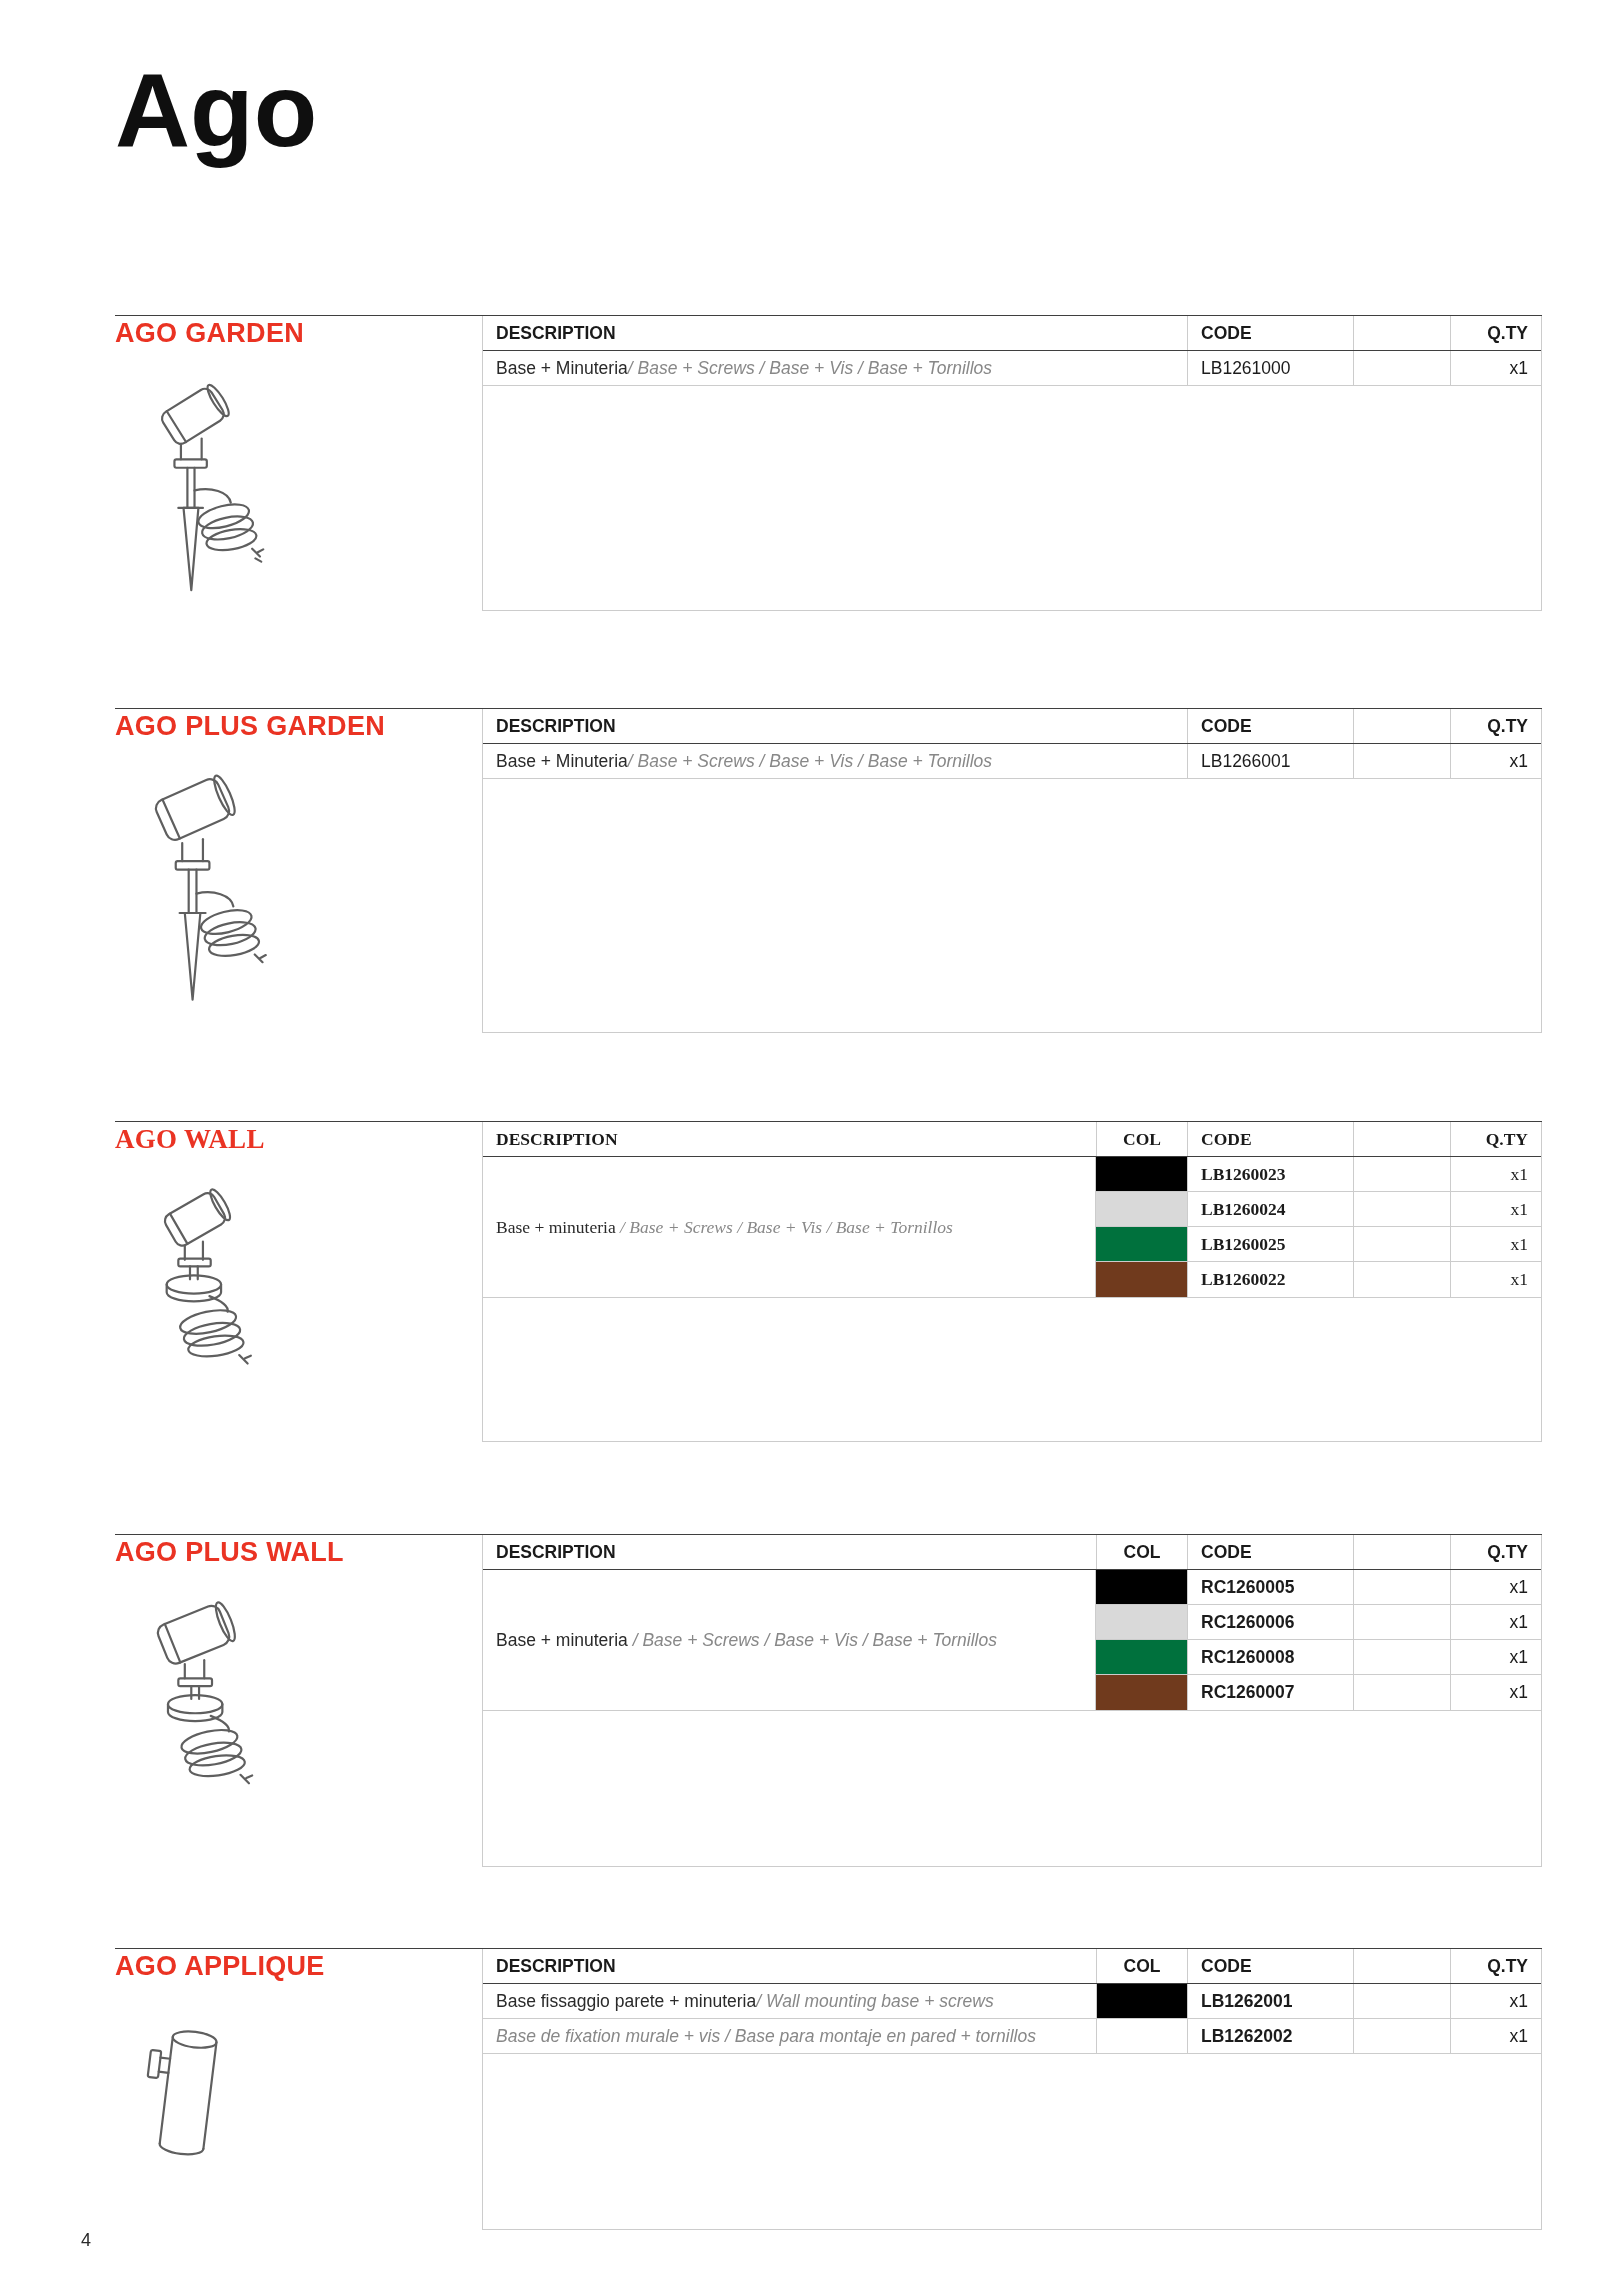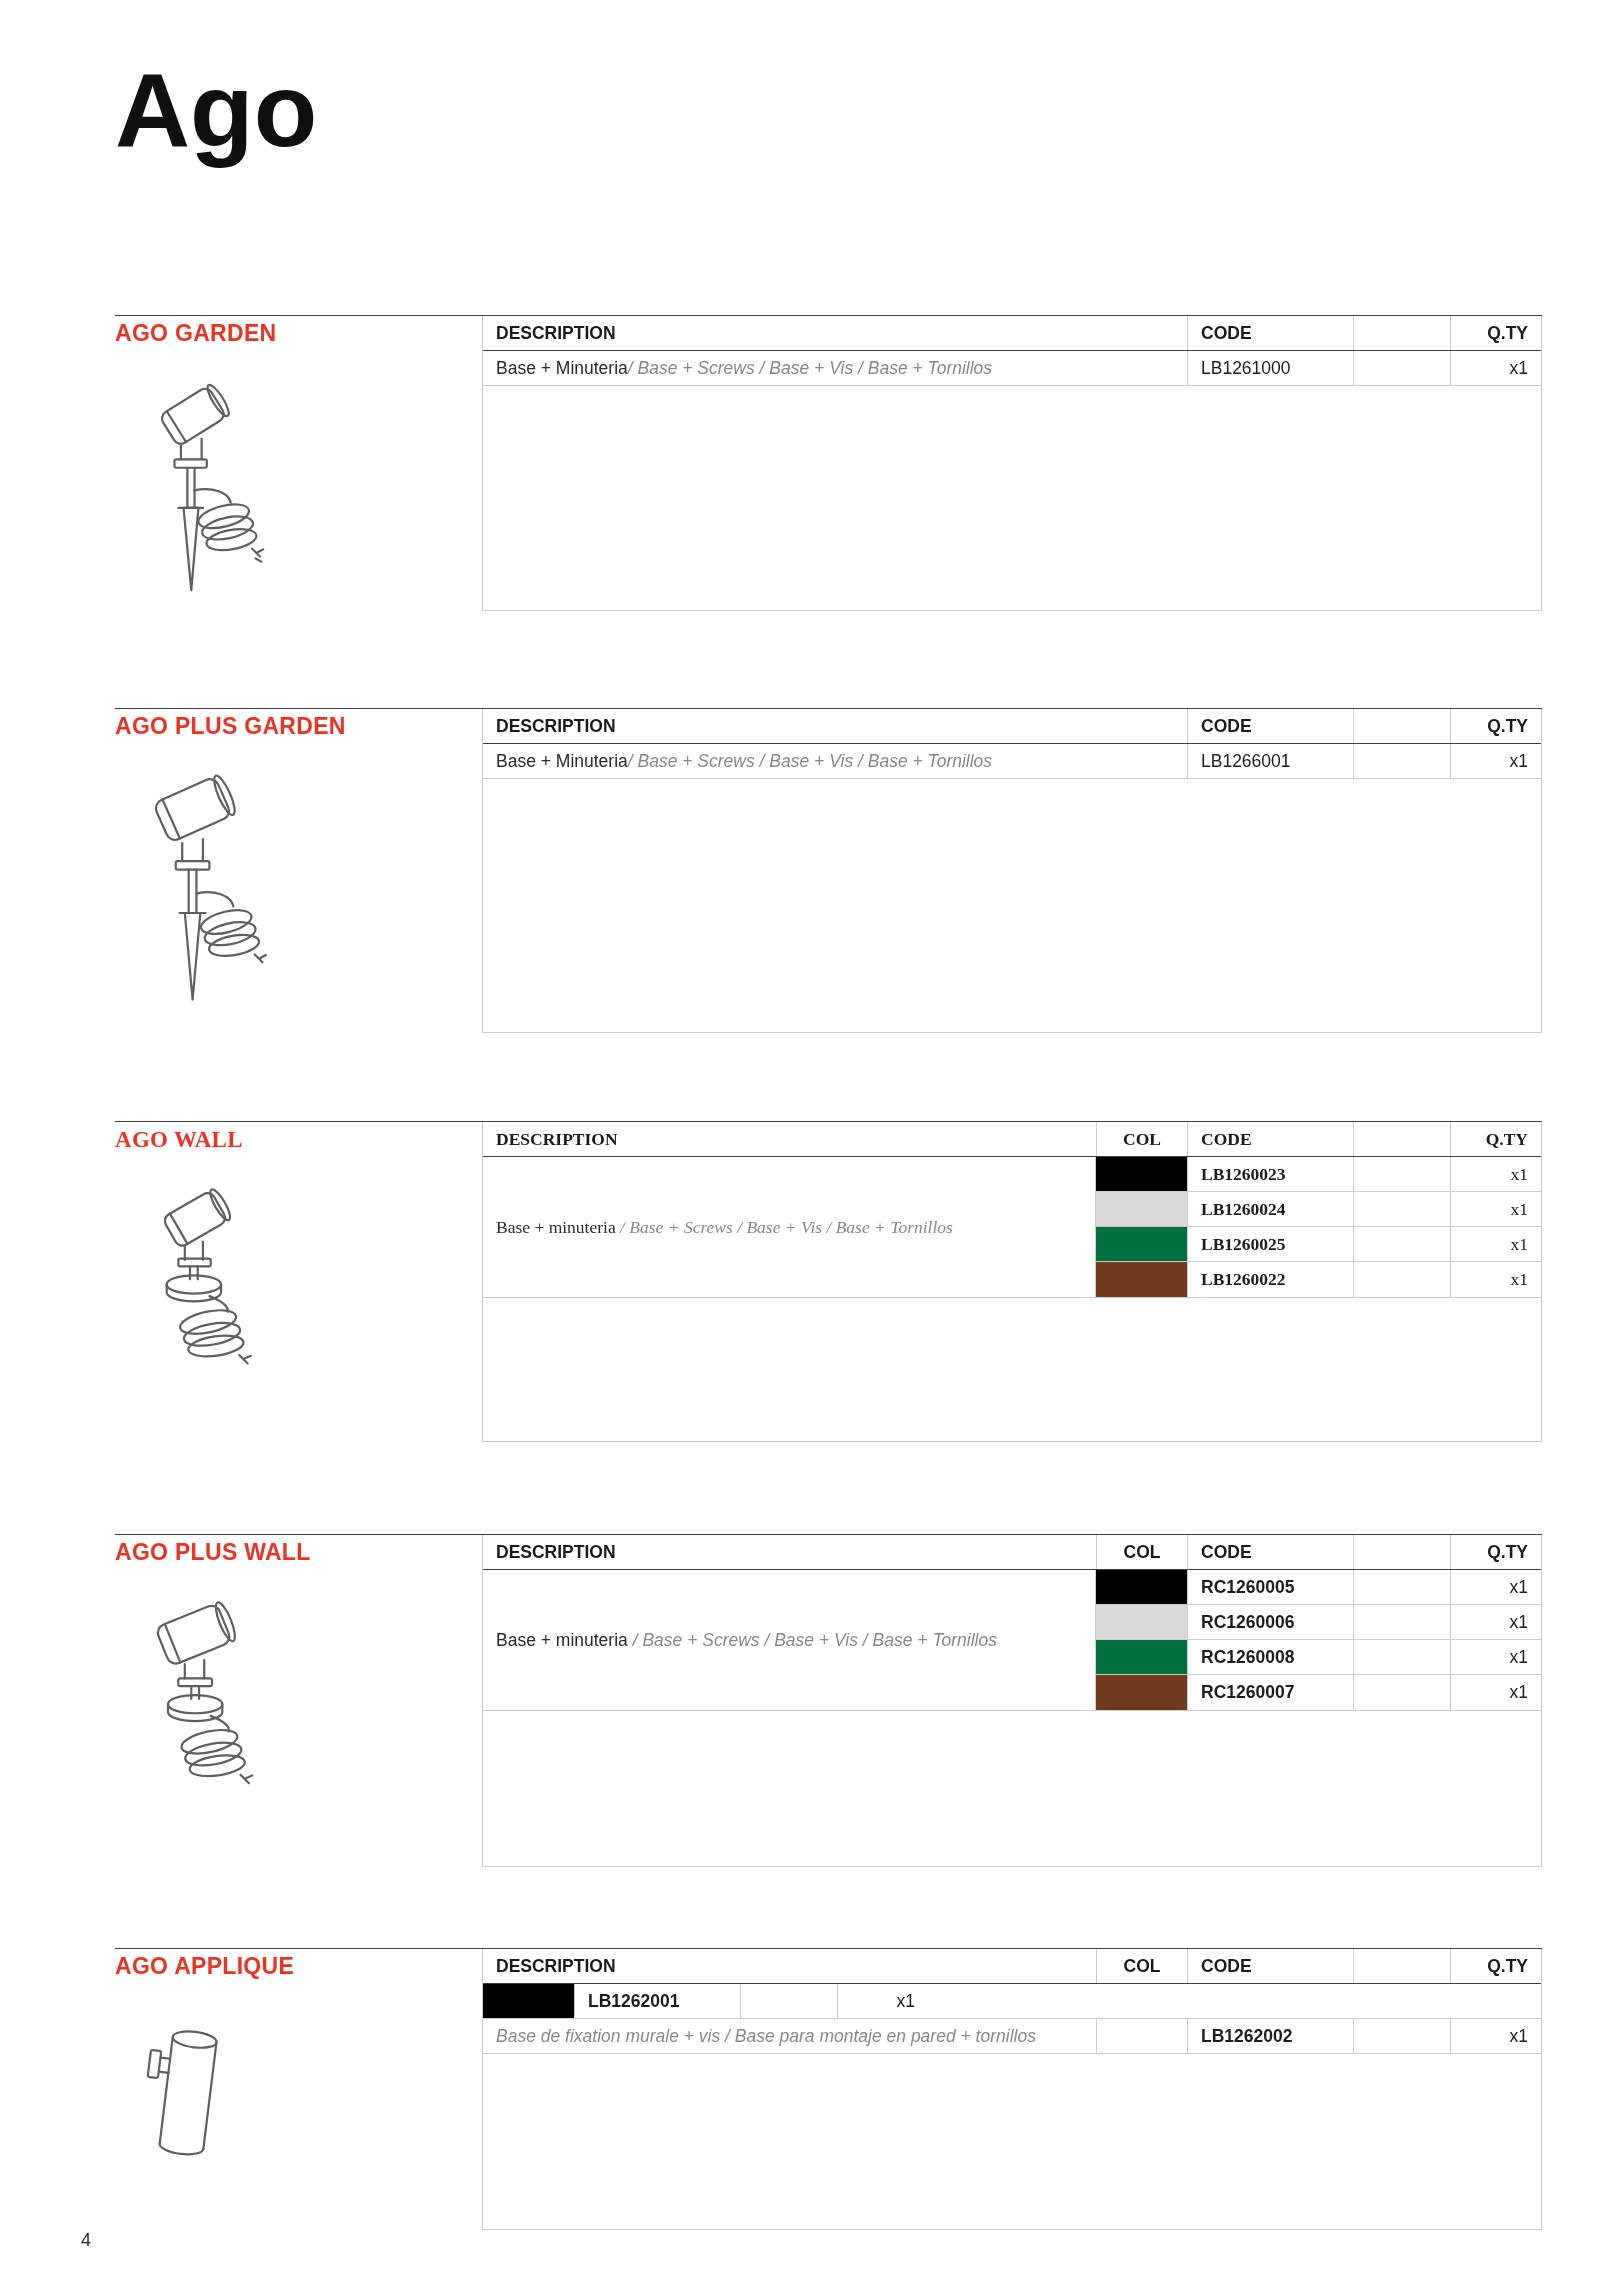--- a/index.html
+++ b/index.html
@@ -30,21 +30,21 @@
   section.spec { display: flex; border-top: 1.9px solid var(--dark-line); }
   #sec1 { margin-top: 153px; }
   #sec2 { margin-top: 97px; }
   #sec3 { margin-top: 88px; font-family: Liberation Serif, serif; }
   #sec4 { margin-top: 92px; }
   #sec5 { margin-top: 81px; }
 
   .sec-left { width: 367px; flex: 0 0 367px; }
   .sec-title {
     height: 35px; display: flex; align-items: center;
-    font-size: 23px; font-weight: 700; letter-spacing: 0.3px;
+    font-size: 27px; font-weight: 700; letter-spacing: 0.3px;
     color: var(--accent);
   }
   .illu { display: block; margin: 25px 0 0 18px; }
   .illu * { vector-effect: non-scaling-stroke; }
 
   .sec-table {
     flex: 1; display: flex; flex-direction: column;
     border-left: 1.3px solid var(--line);
     border-right: 1.3px solid var(--line);
     border-bottom: 1.3px solid var(--line);
@@ -366,20 +366,24 @@
     </div>
     <div class="sec-table">
       <div class="thead">
         <div class="th thdesc">DESCRIPTION</div>
         <div class="th thcol">COL</div>
         <div class="th thcode">CODE</div>
         <div class="th thgap"></div>
         <div class="th thqty">Q.TY</div>
       </div>
       <div class="row">
+        <div class="cell rdesc">
+          <span class="dmain">Base fissaggio parete + minuteria</span>
+            <span class="dit"> / Wall mounting base + screws</span>
+        </div>
         <div class="cell colc">
             <div class="swatch" style="background: rgb(0, 0, 0);"></div>
           </div>
         <div class="cell codec">LB1262001</div>
         <div class="cell gapc"></div>
         <div class="cell qtyc">x1</div>
       </div>
       <div class="row">
         <div class="cell rdesc">
           <span class="dmain"></span>

